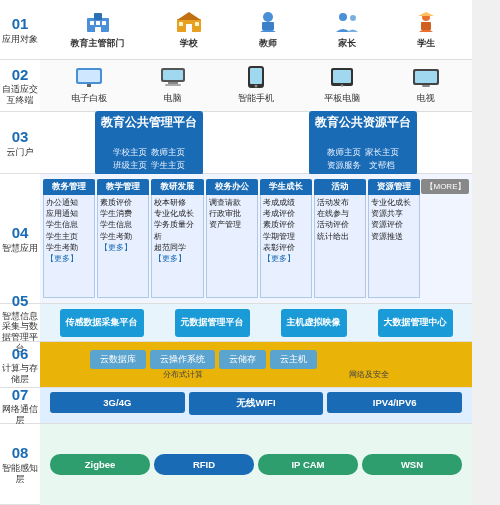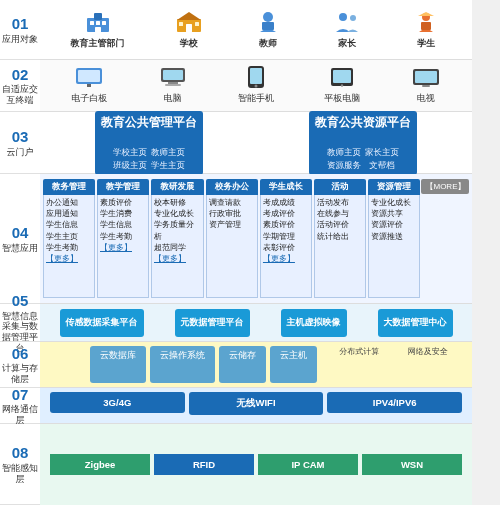--- a/index.html
+++ b/index.html
@@ -186,21 +186,20 @@
       padding: 2px 2px;
       font-size: 8px;
       color: #222;
       flex: 1;
       width: 100%;
       line-height: 1.4;
     }
     .smart-app-items .more {
       color: #1a6bb5;
       font-size: 8px;
-      text-decoration: underline;
     }
 
     
     .row5-content {
       display: flex;
       align-items: center;
       justify-content: space-around;
       width: 100%;
       height: 100%;
       gap: 4px;
@@ -265,21 +264,21 @@
       padding: 3px 4px;
     }
     .sense-row {
       display: flex;
       gap: 4px;
       align-items: center;
     }
     .sense-box {
       background: #2e9e6e;
       color: #fff;
-      border-radius: 0;
+      border-radius: 10px;
       padding: 5px 0;
       font-size: 9.5px;
       font-weight: bold;
       text-align: center;
       white-space: nowrap;
       flex: 1;
       display: flex;
       align-items: center;
       justify-content: center;
     }
@@ -635,21 +634,21 @@
 
     <div class="content-row row5" style="background: #e8f4fb;">
       <div class="row5-content">
         <div class="platform-box">传感数据采集平台</div>
         <div class="platform-box">元数据管理平台</div>
         <div class="platform-box">主机虚拟映像</div>
         <div class="platform-box">大数据管理中心</div>
       </div>
     </div>
 
-    <div class="content-row row6" style="background: #fef9c3; flex-direction: row; justify-content: center; align-items: stretch; padding-left: 46px;">
+    <div class="content-row row6" style="background: #eab308; flex-direction: column; justify-content: center; align-items: stretch; padding-left: 46px;">
       <div class="cloud-network-row">
         <div class="cloud-box">云数据库</div>
         <div class="cloud-box">云操作系统</div>
         <div class="cloud-box">云储存</div>
         <div class="cloud-box">云主机</div>
       </div>
       <div class="cloud-label-row">
         <div class="cloud-label-left">分布式计算</div>
         <div class="cloud-label-right">网络及安全</div>
       </div>

